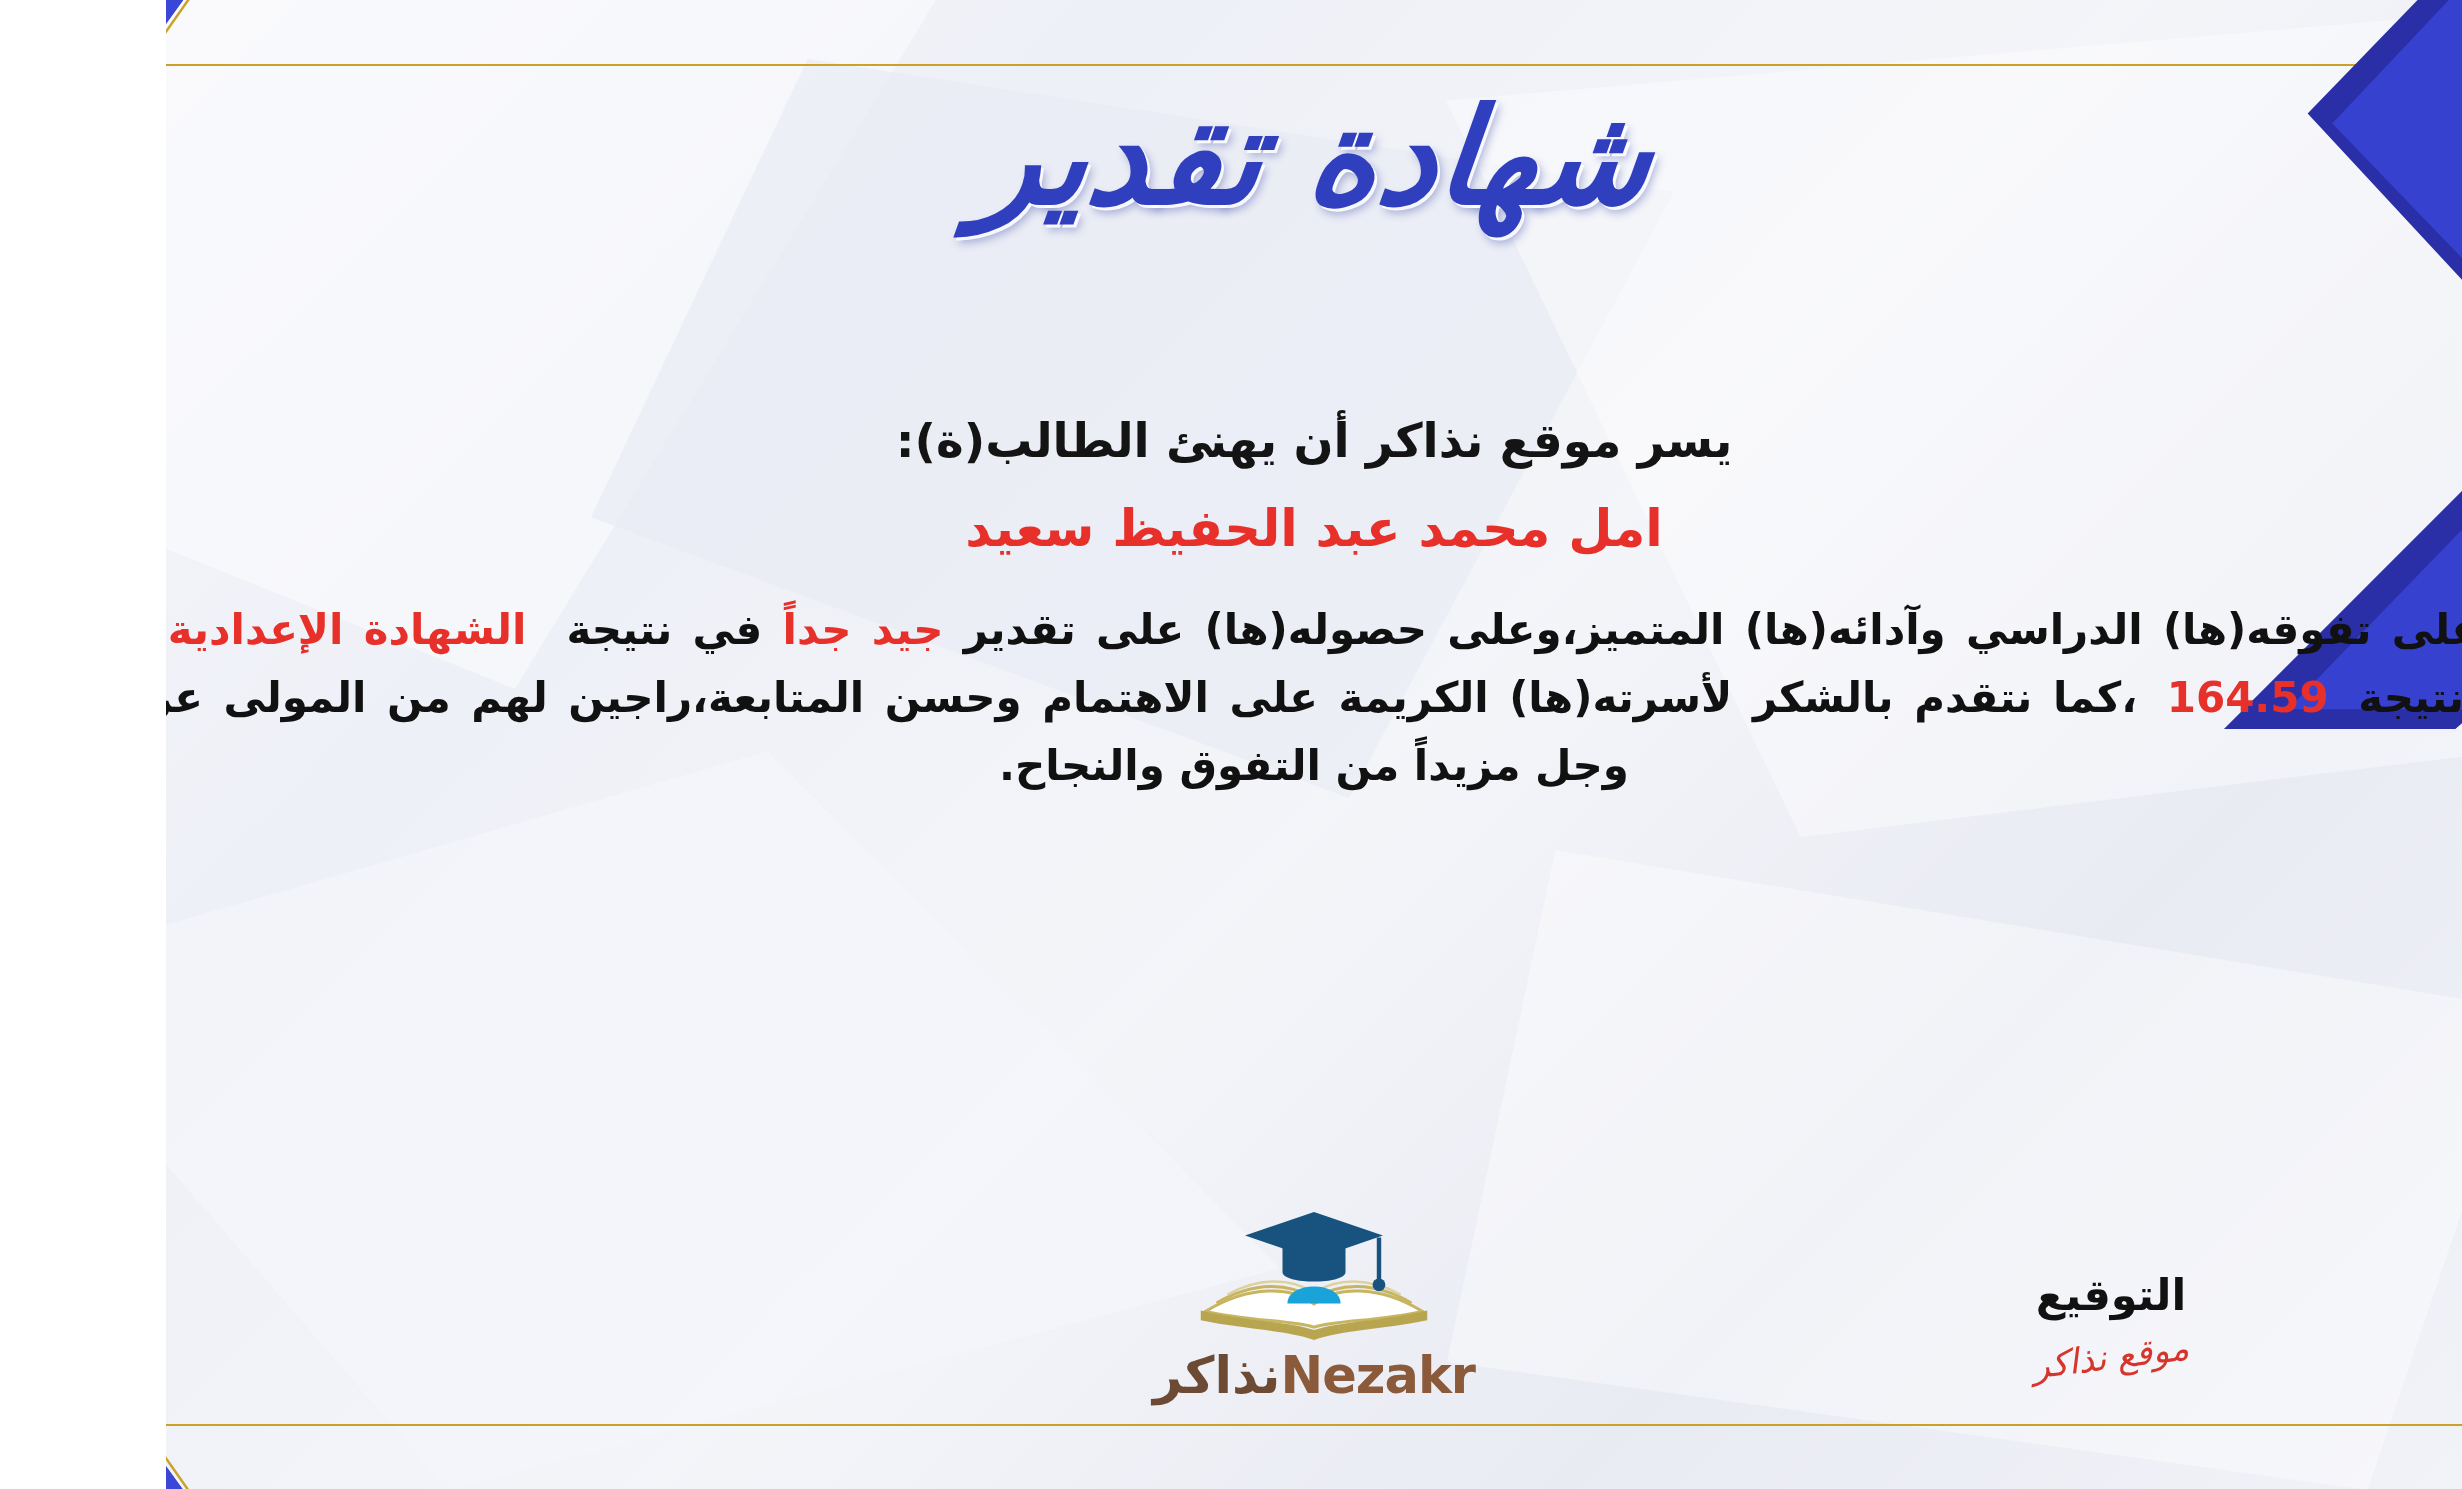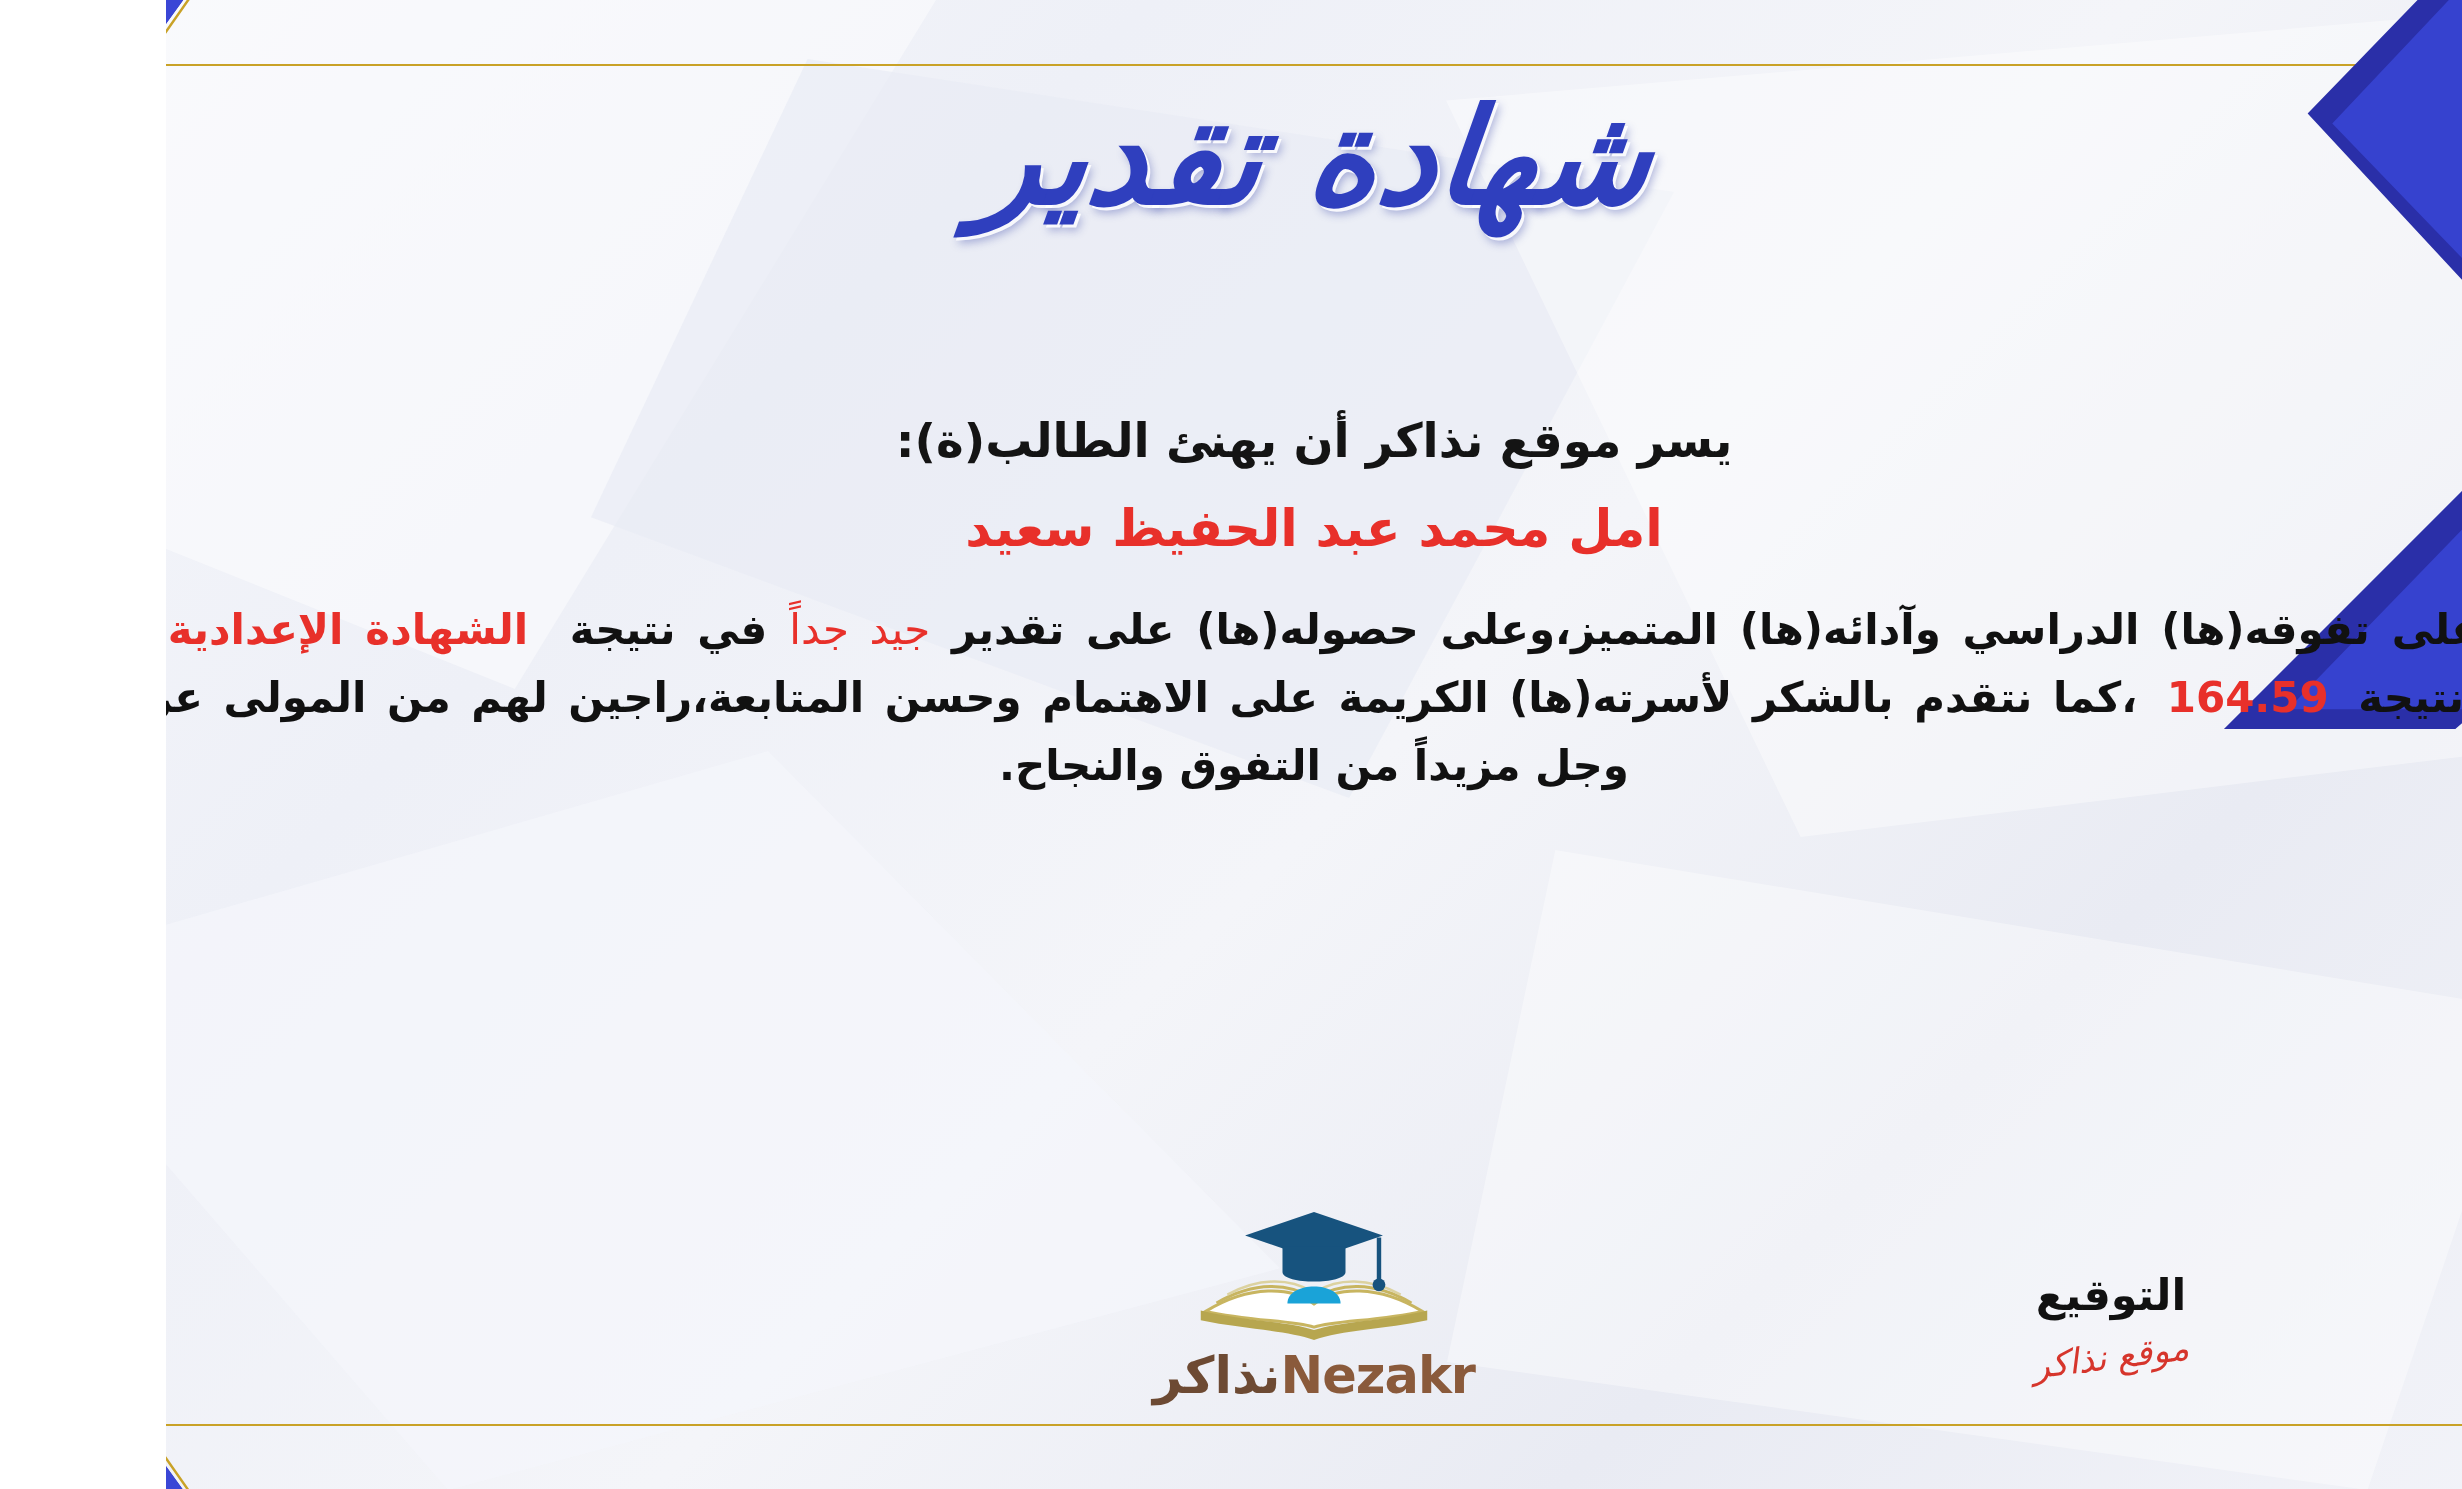--- a/index.html
+++ b/index.html
@@ -113,21 +113,21 @@
   .paragraph {
     font-size: 42px;
     font-weight: 700;
     line-height: 1.62;
     text-align: justify;
     text-align-last: center;
     color: #111111;
   }
   .grade-hl {
     color: #e8302a;
-    font-weight: 400;
+    font-weight: 700;
   }
   .cert-hl {
     color: #e8302a;
     font-weight: 700;
     padding: 0 19.7px;
   }
   .total-hl {
     color: #e8302a;
     font-weight: 700;
     padding: 0 8.9px;

